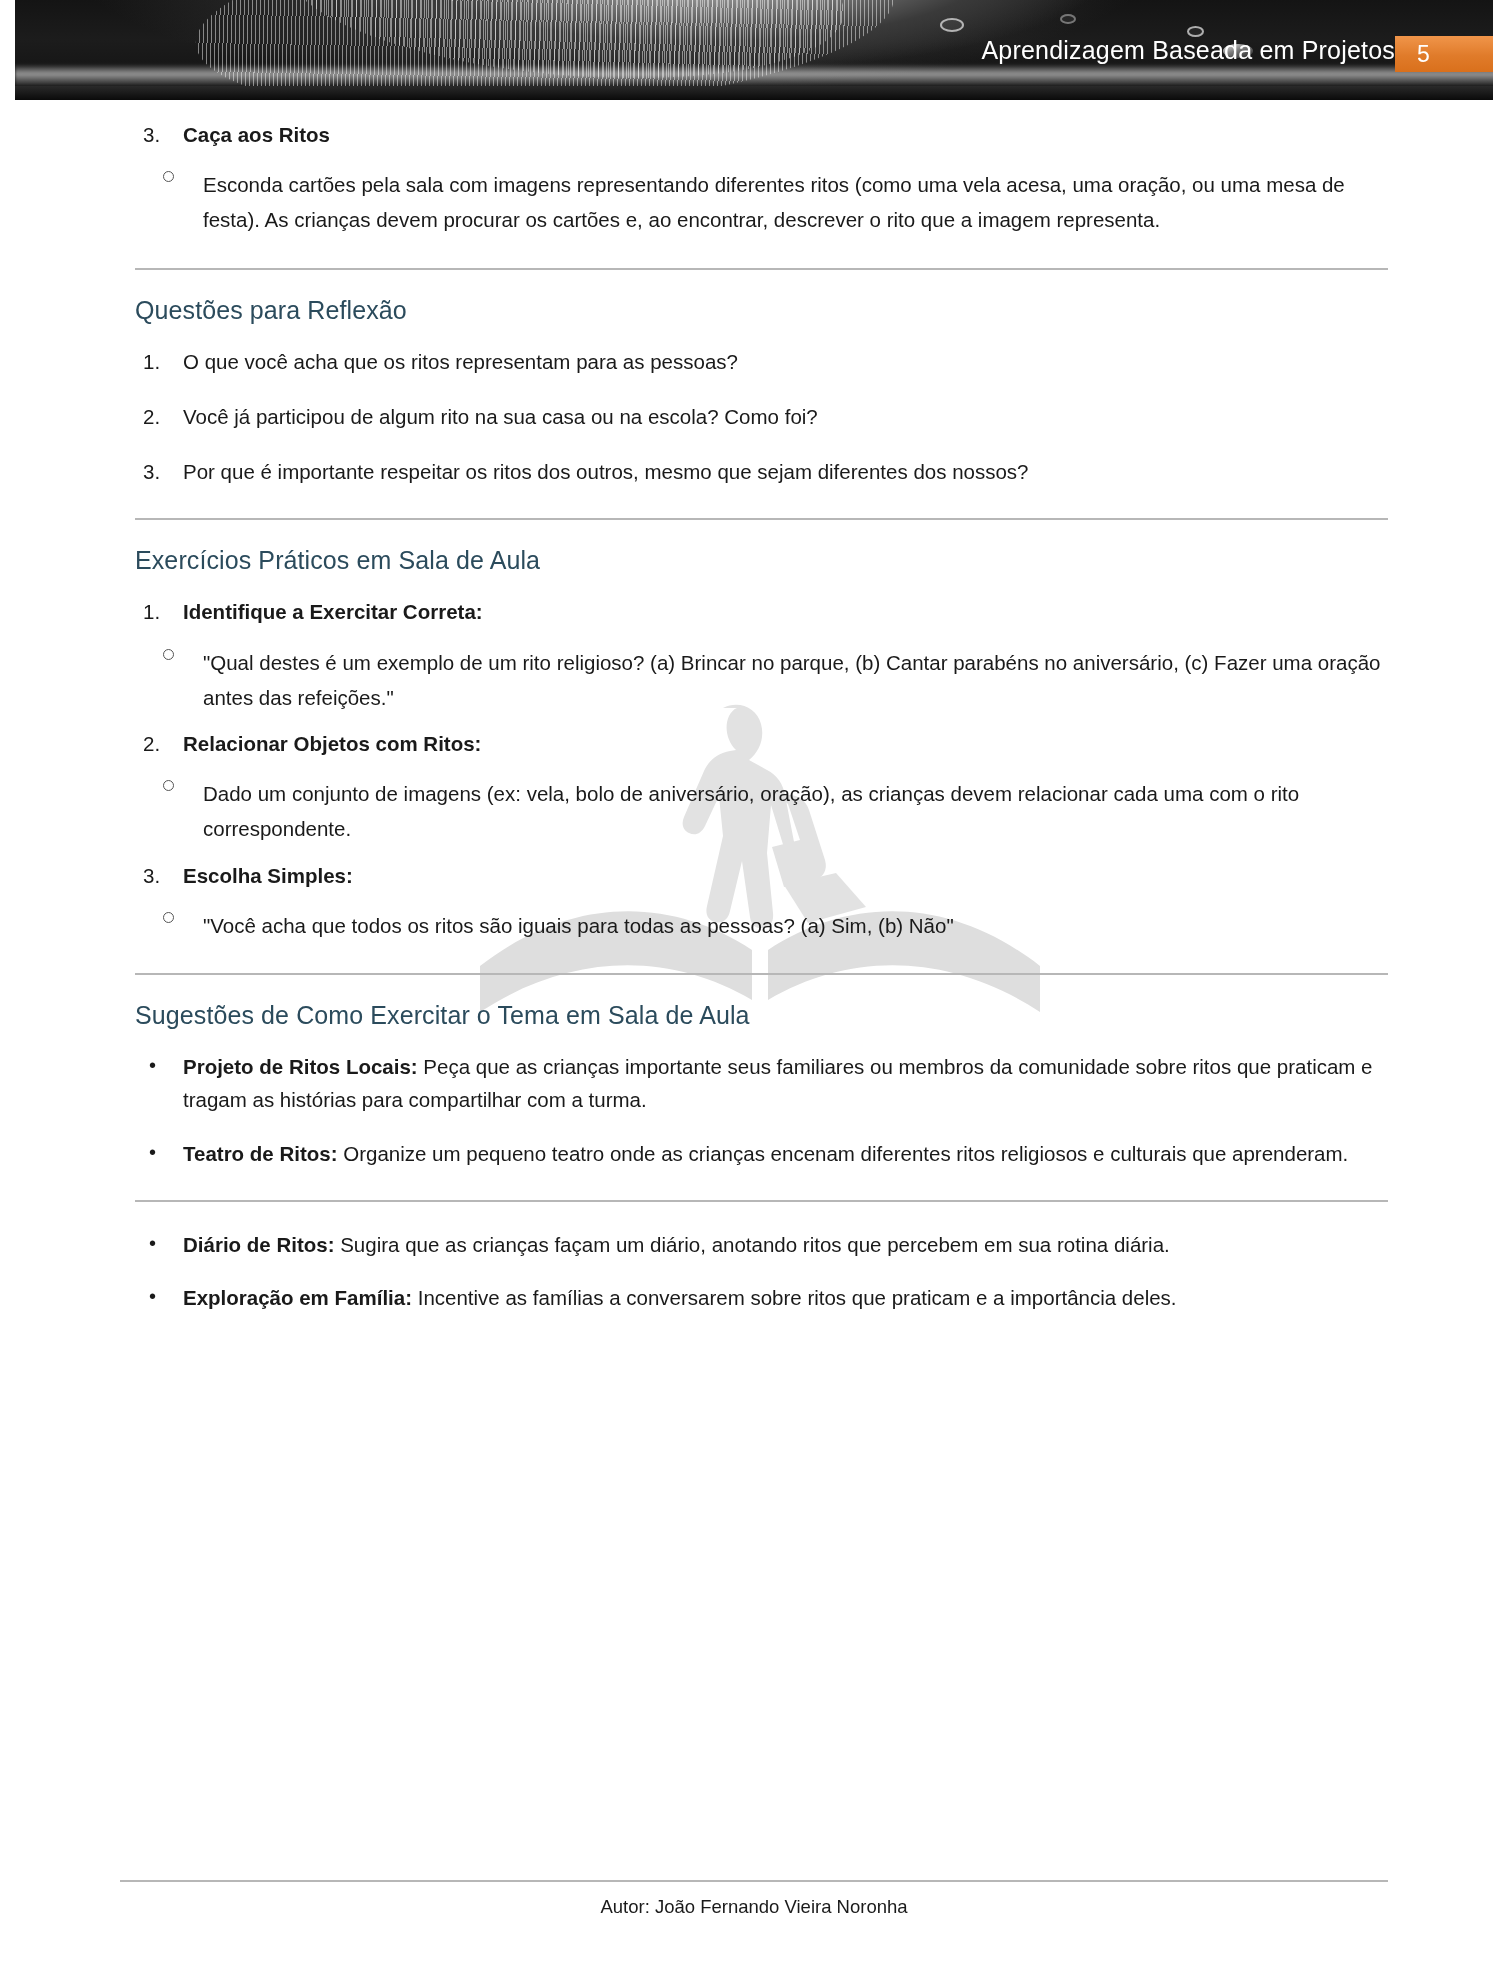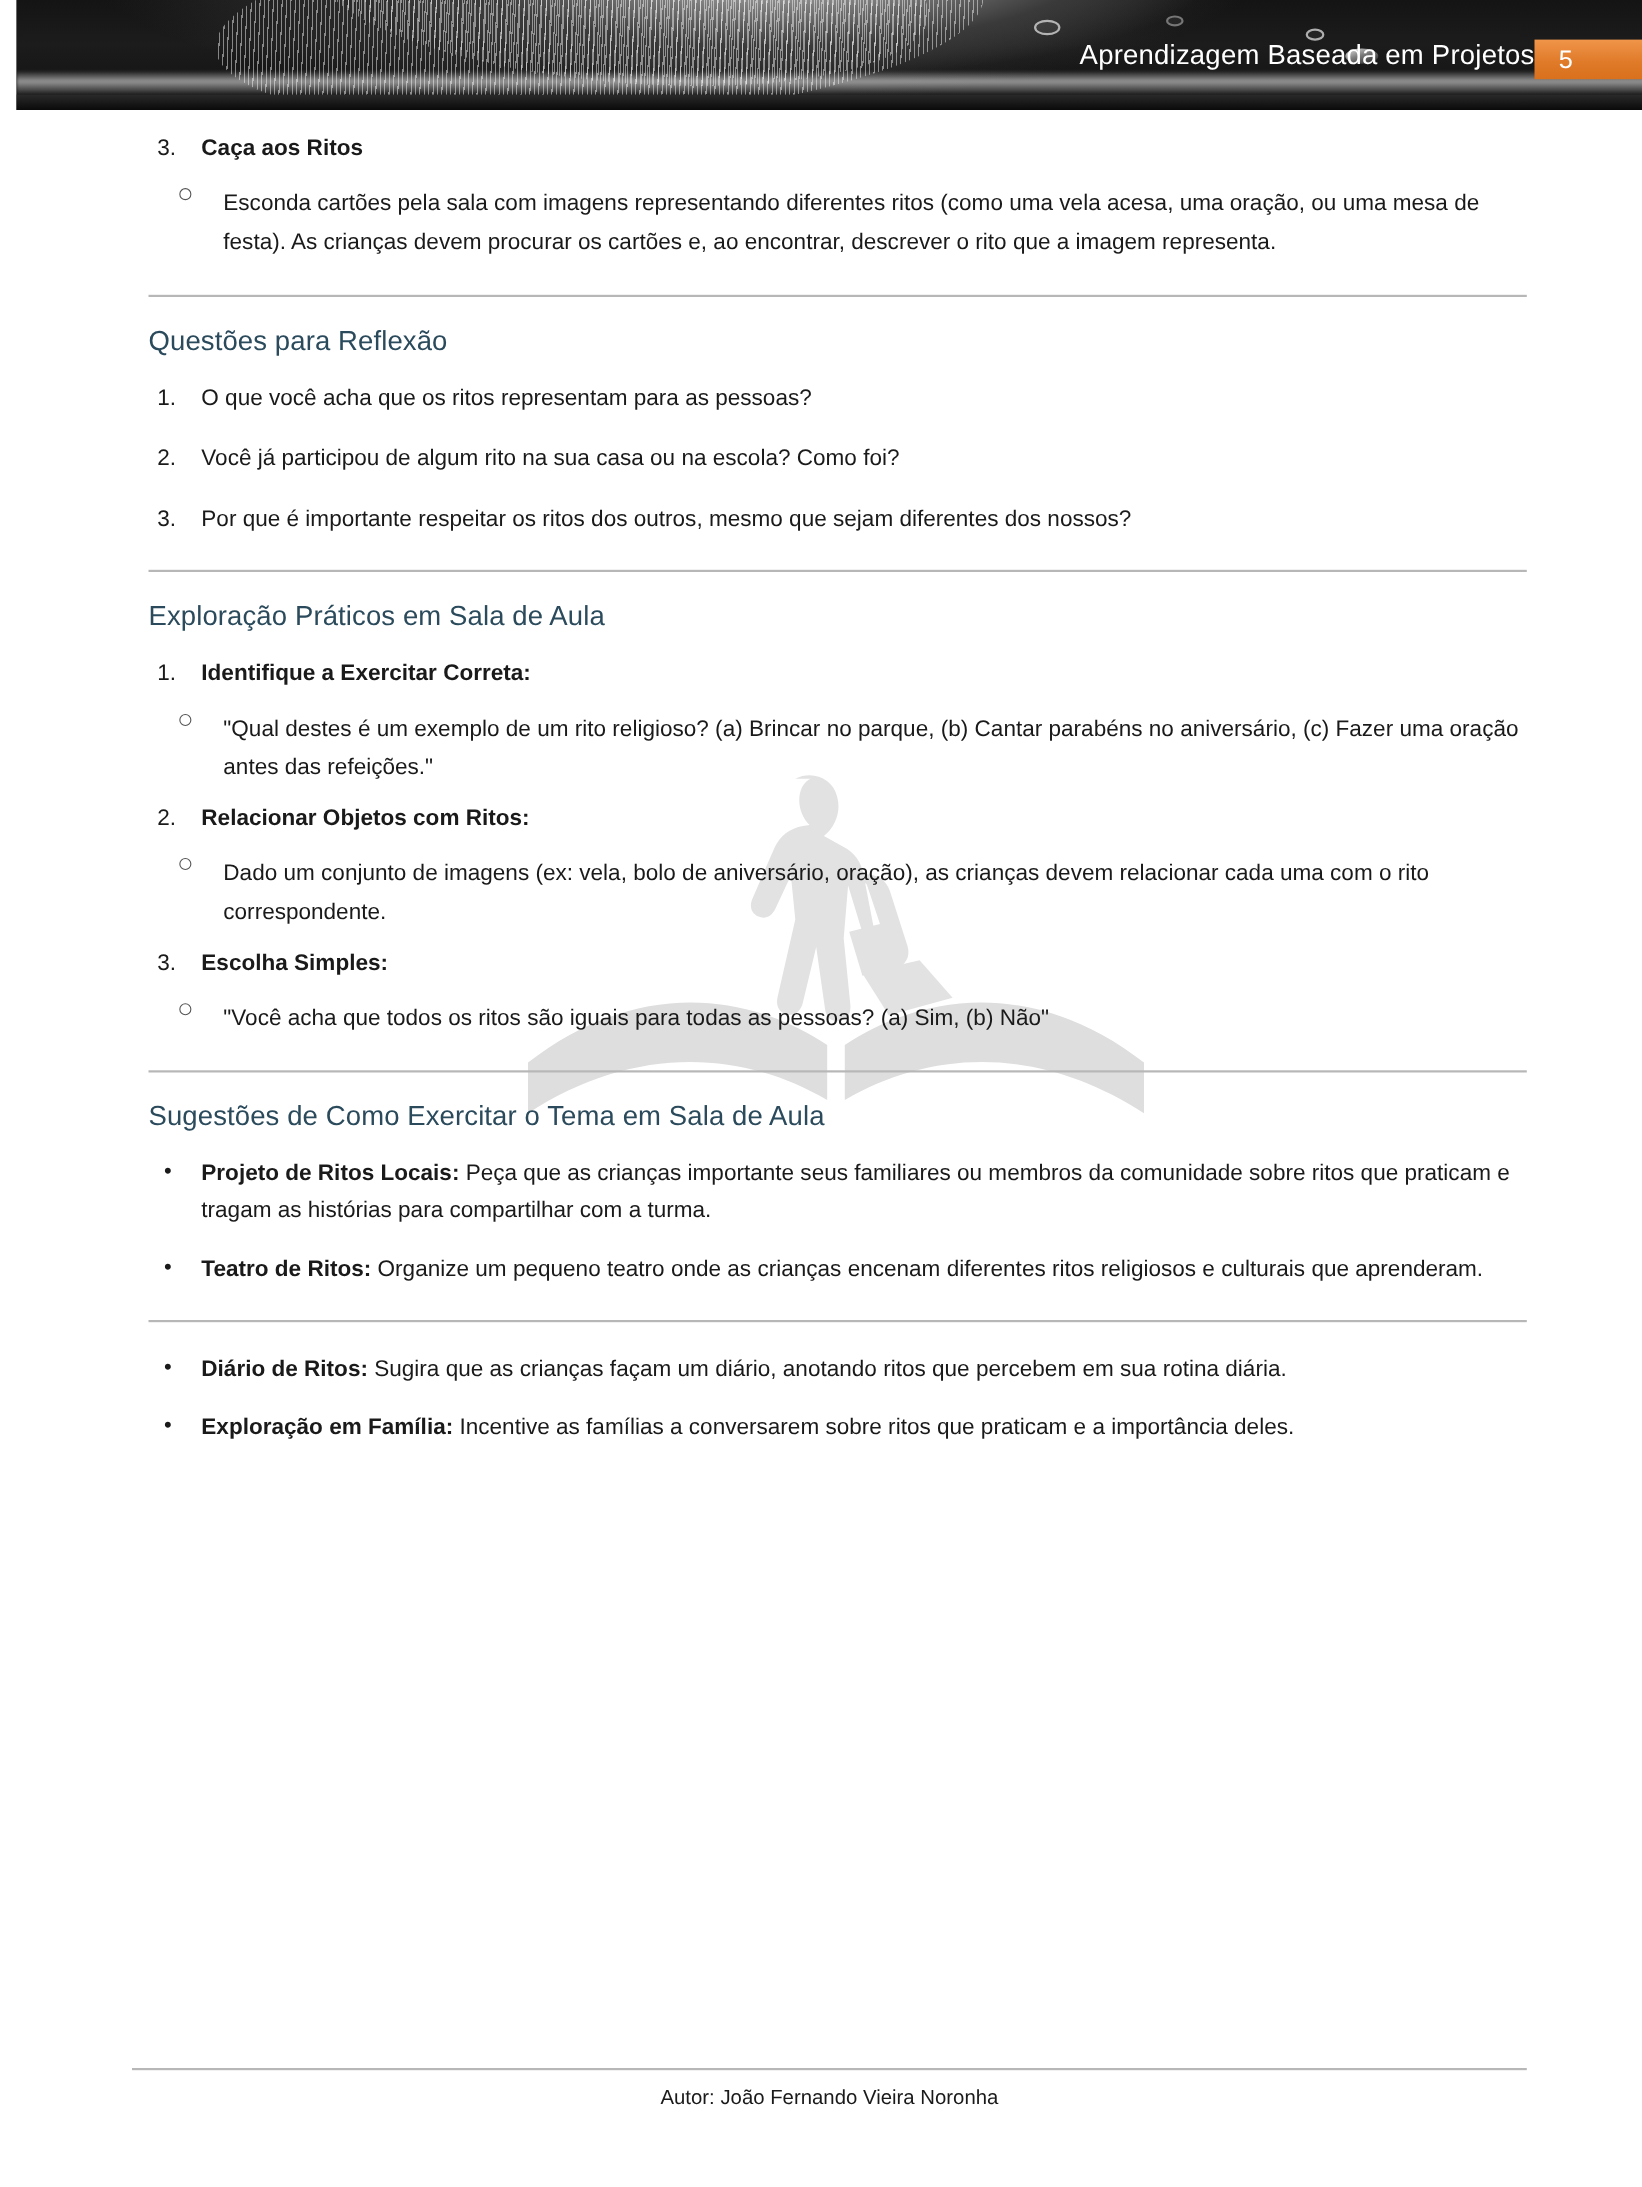--- a/index.html
+++ b/index.html
@@ -281,21 +281,21 @@
         <li class="num-item">
           <span class="marker">3.</span>
           <span>Por que é importante respeitar os ritos dos outros, mesmo que sejam diferentes dos nossos?</span>
         </li>
       </ol>
     </div>
 
     <div class="rule"></div>
 
     <div class="block">
-      <h2 class="section-title">Exploração Práticos em Sala de Aula</h2>
+      <h2 class="section-title">Exercícios Práticos em Sala de Aula</h2>
 
       <ol class="num-list">
         <li class="num-item bold tight">
           <span class="marker">1.</span>
           <span class="text">Identifique a Exercitar Correta:</span>
         </li>
       </ol>
       <ul class="circle-list">
         <li class="circle-item">
           <span class="marker"></span>

